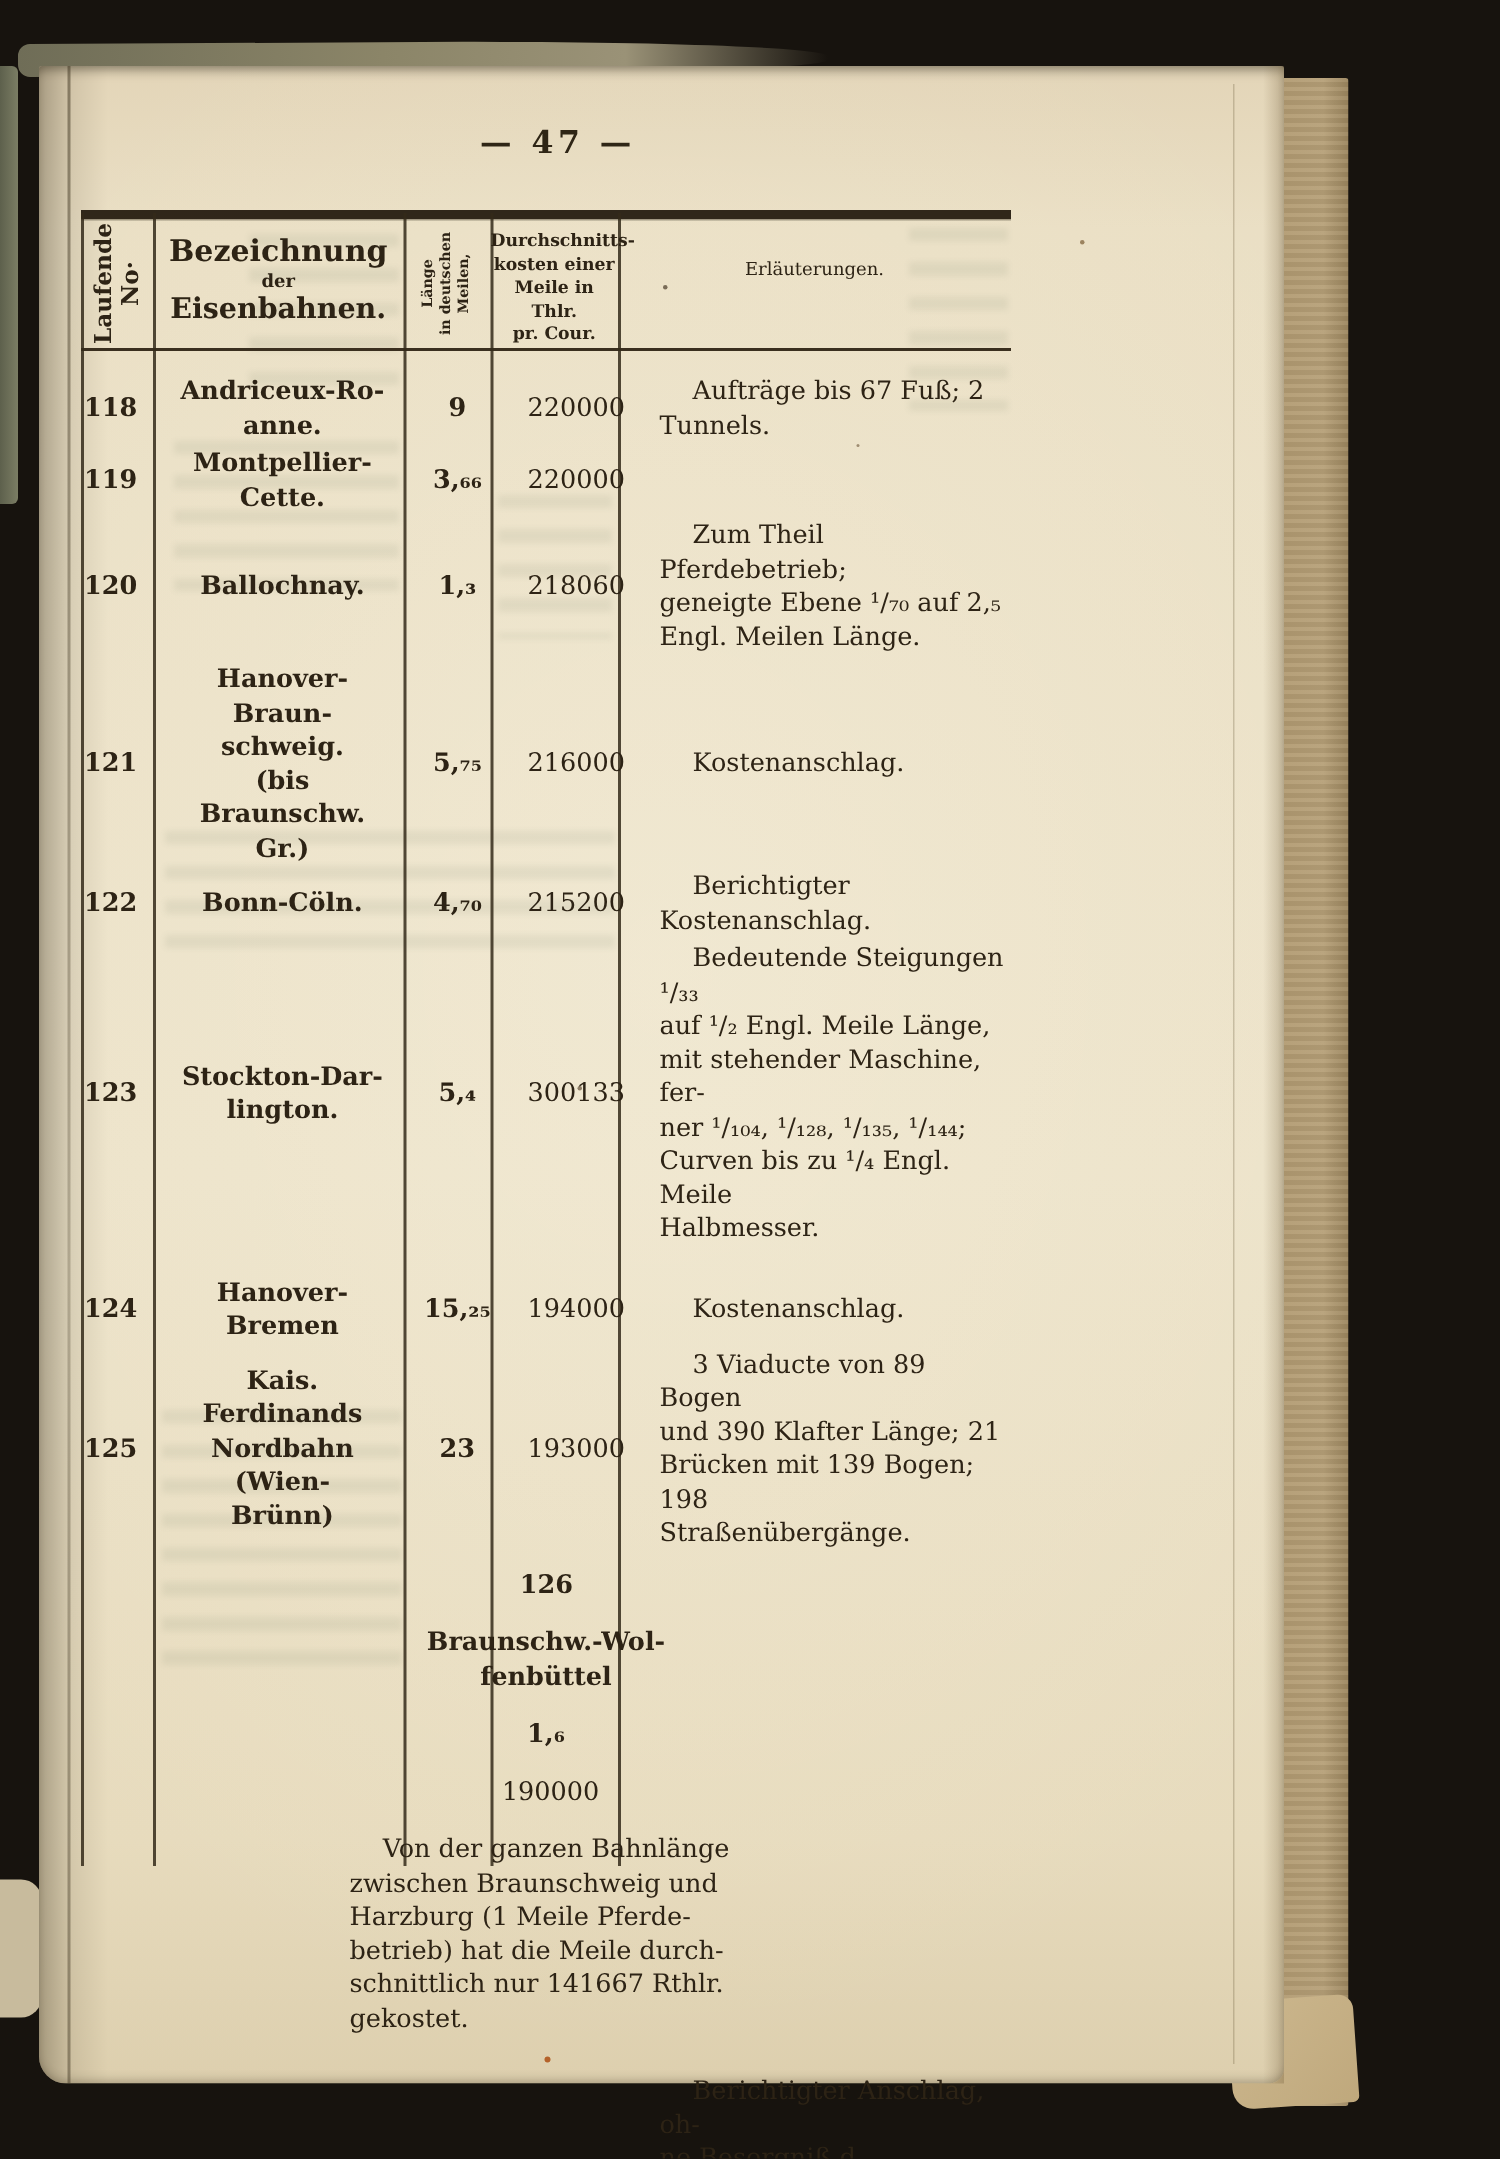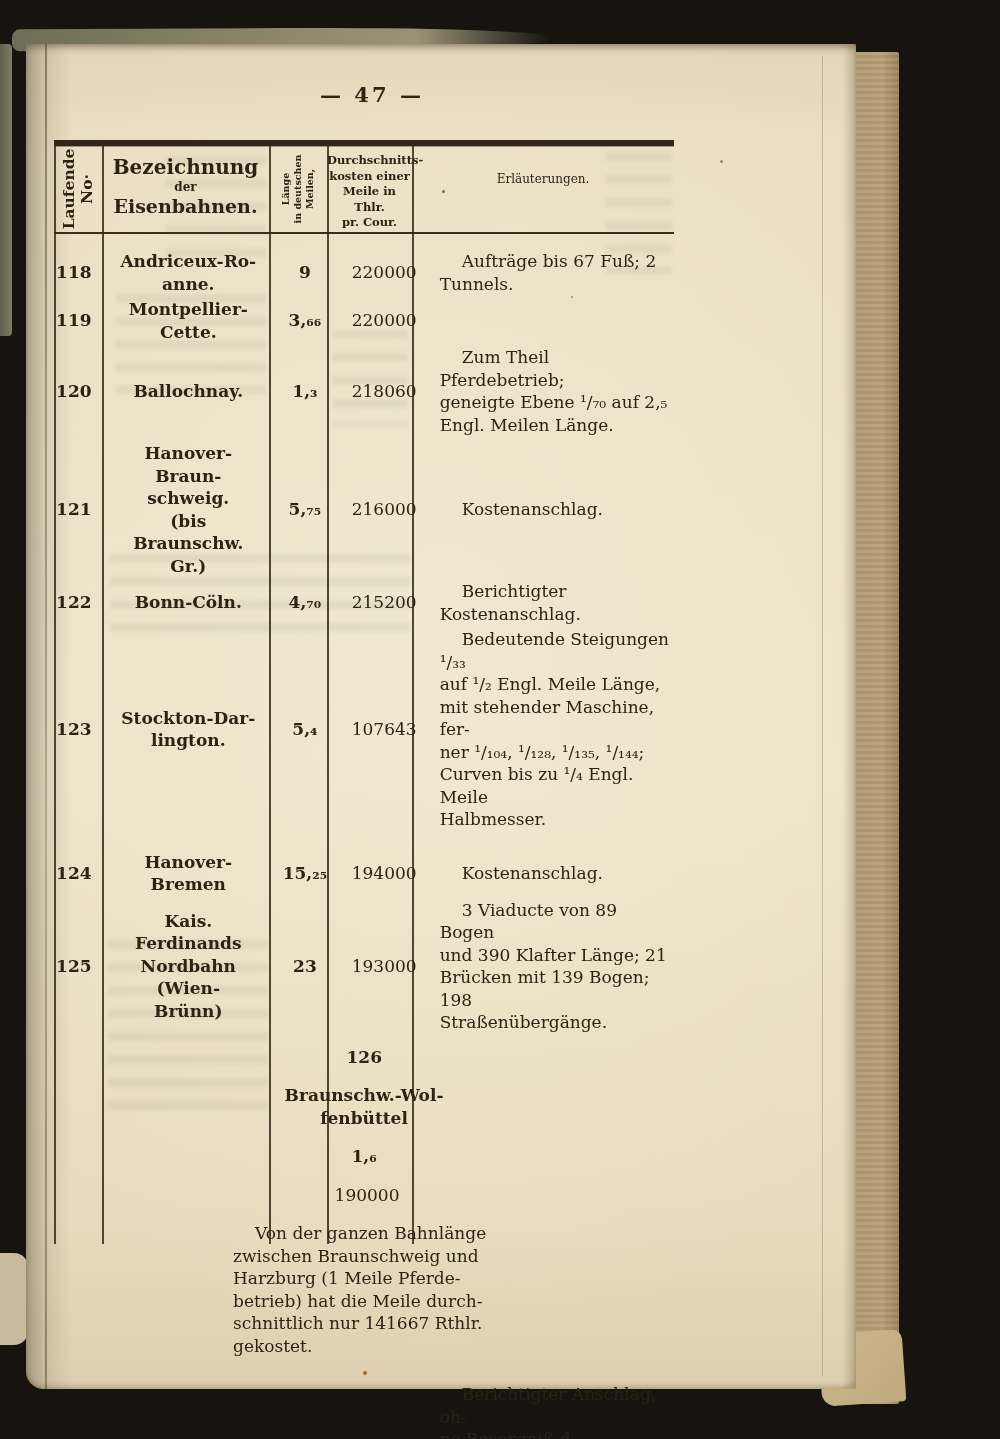--- a/index.html
+++ b/index.html
@@ -196,21 +196,21 @@
         <div class="c c-name">Bonn-Cöln.</div>
         <div class="c c-len">4,₇₀</div>
         <div class="c c-cost">215200</div>
         <div class="c c-notes">Berichtigter Kostenanschlag.</div>
       </div>
       <div class="trow">
         <div class="c c-no">123</div>
         <div class="c c-name">Stockton-Dar-
 lington.</div>
         <div class="c c-len">5,₄</div>
-        <div class="c c-cost">107643</div>
+        <div class="c c-cost">300133</div>
         <div class="c c-notes">Bedeutende Steigungen ¹/₃₃
 auf ¹/₂ Engl. Meile Länge,
 mit stehender Maschine, fer-
 ner ¹/₁₀₄, ¹/₁₂₈, ¹/₁₃₅, ¹/₁₄₄;
 Curven bis zu ¹/₄ Engl. Meile
 Halbmesser.</div>
       </div>
       <div class="trow r-124">
         <div class="c c-no">124</div>
         <div class="c c-name">Hanover-Bremen</div>

